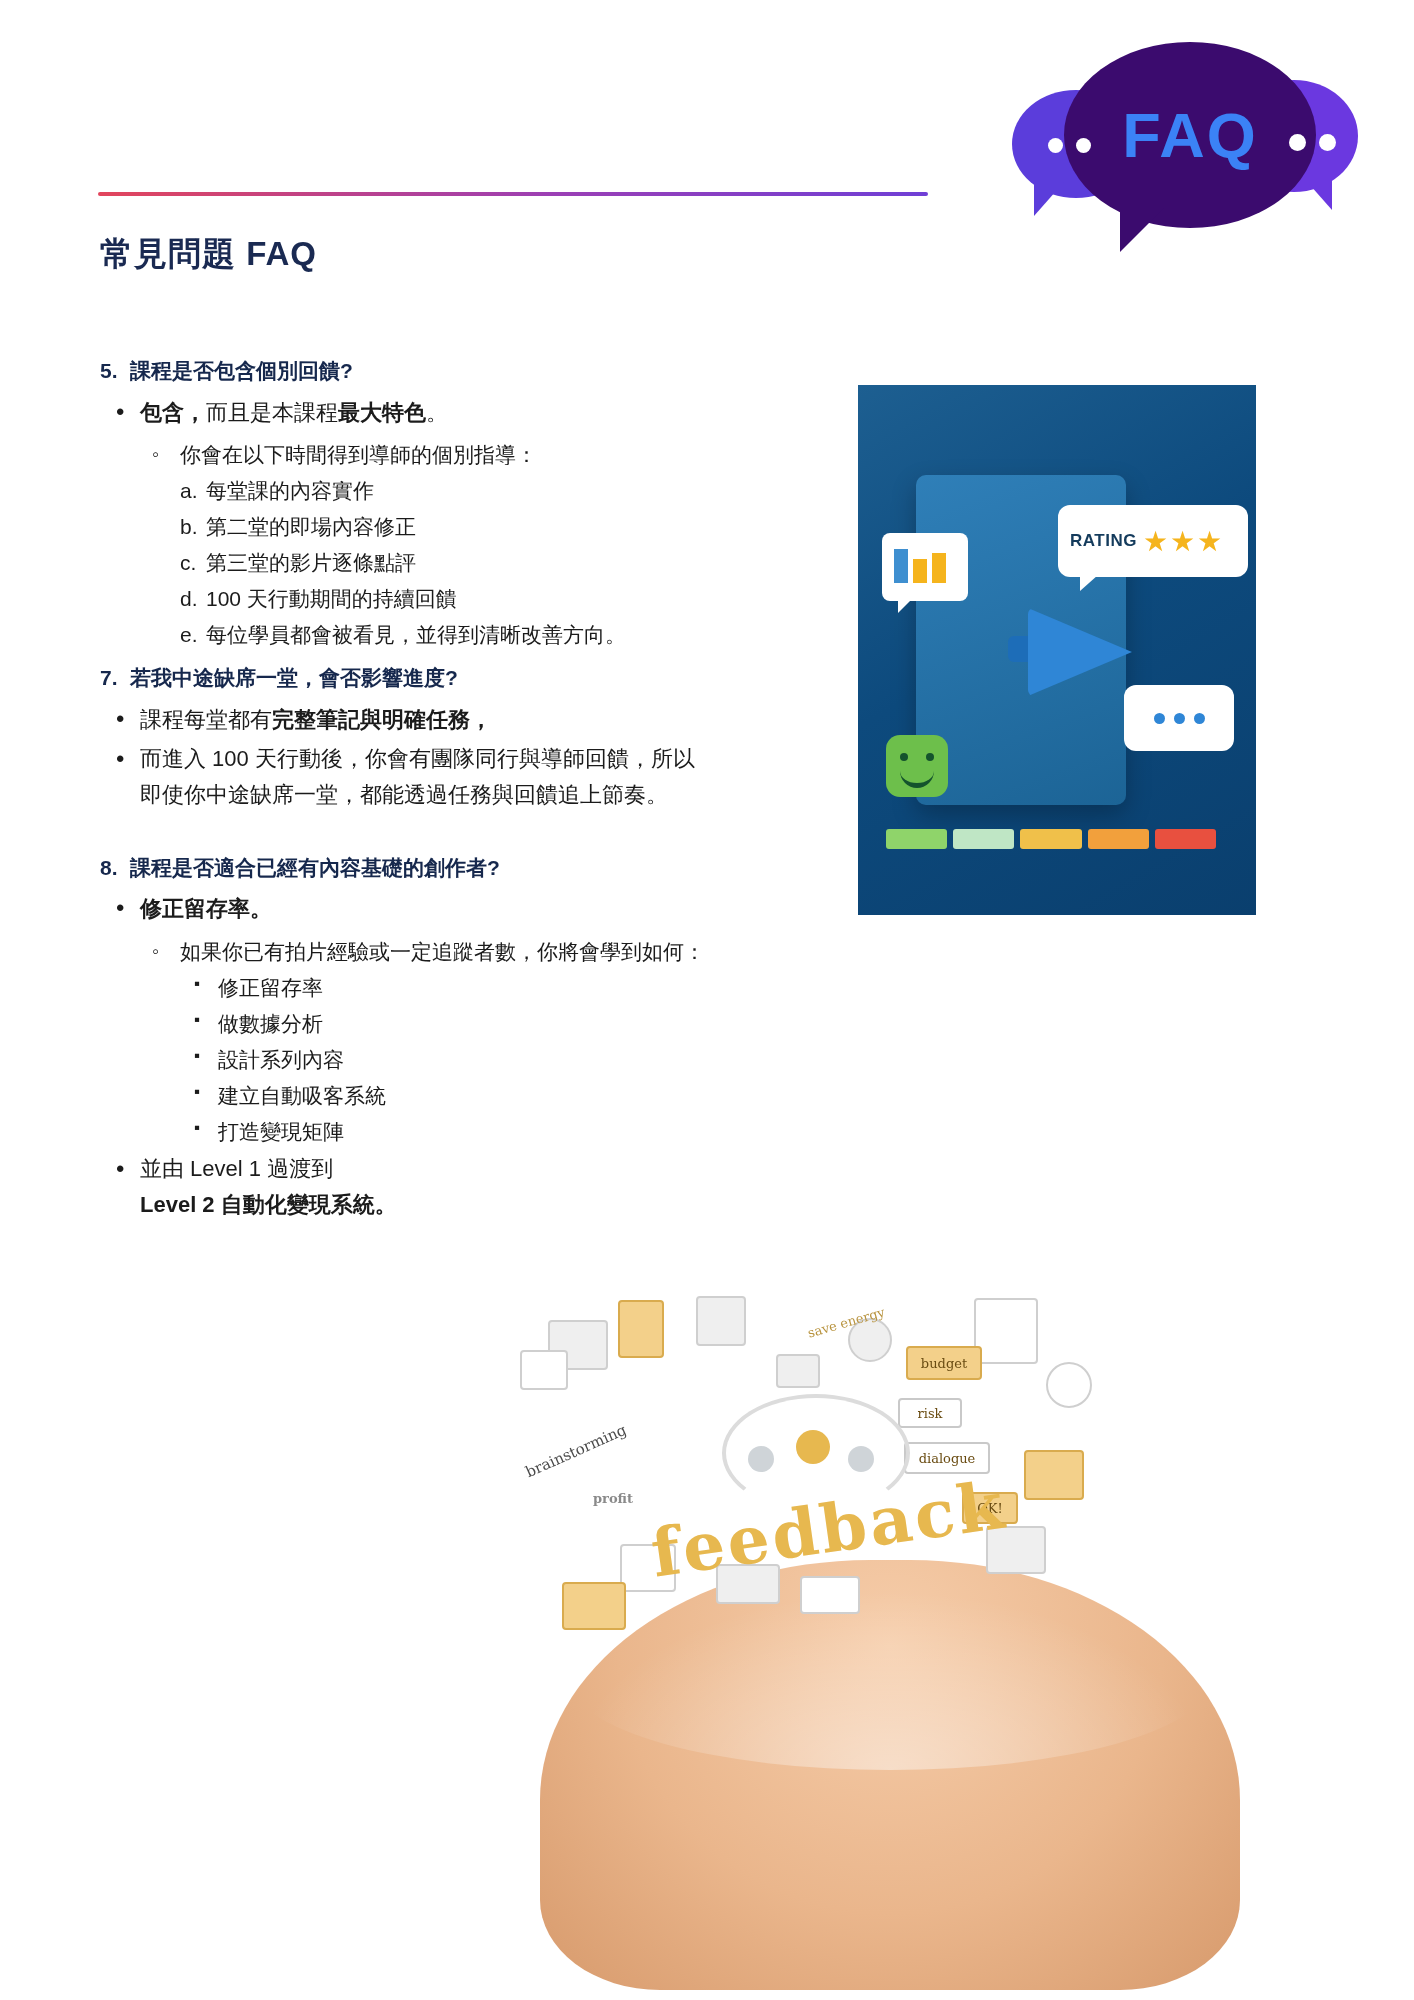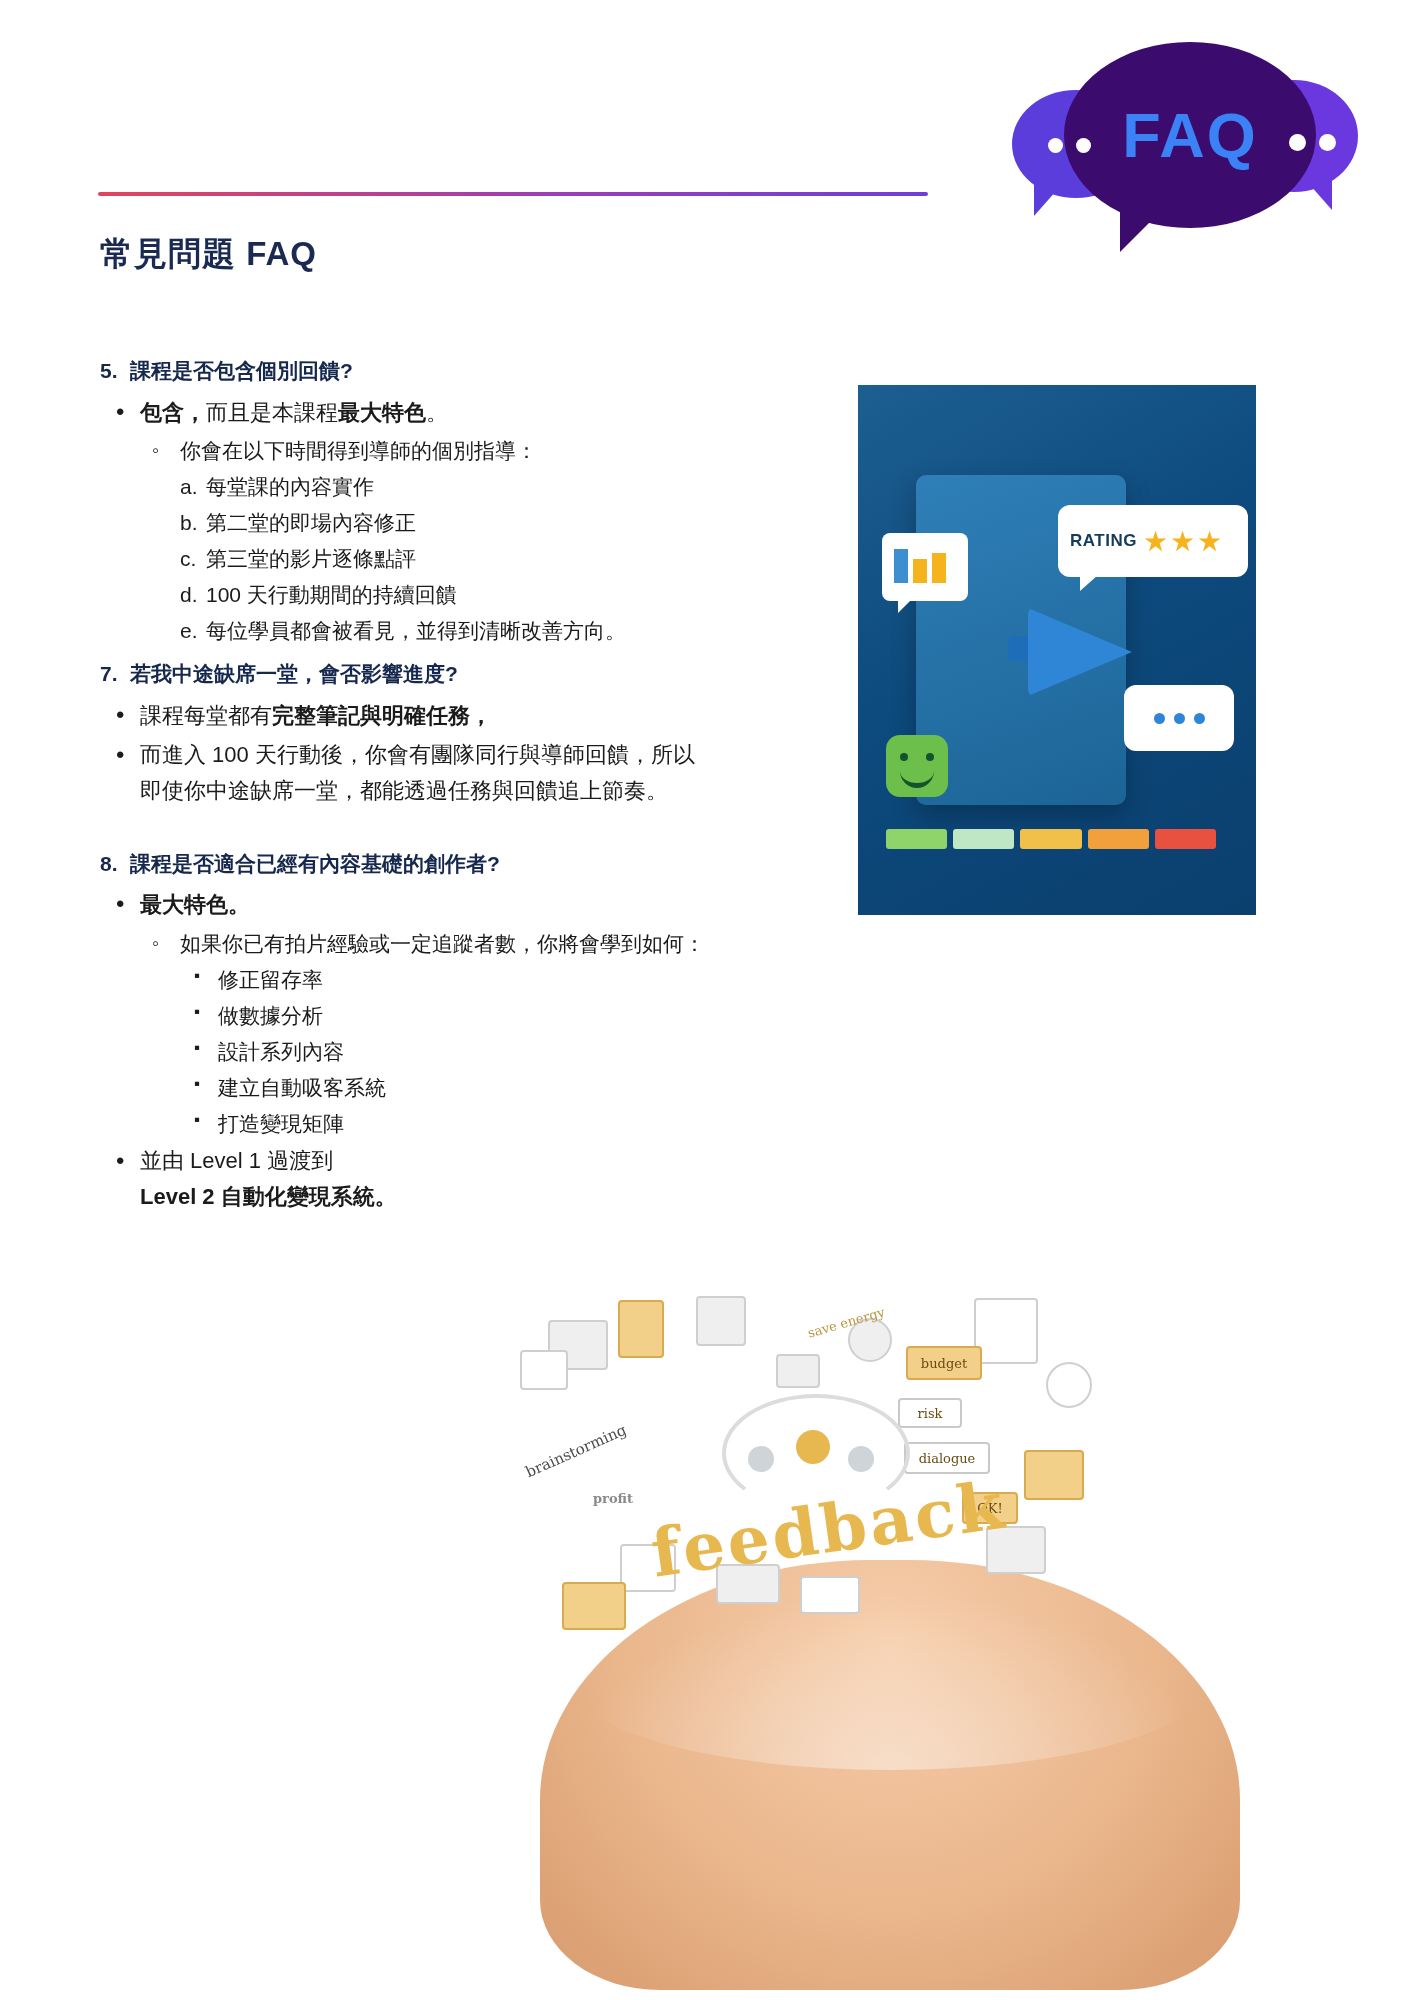--- a/index.html
+++ b/index.html
@@ -144,21 +144,21 @@
     content: "\2022";
     position: absolute;
     left: 16px; top: -2px;
     font-size: 24px;
   }
   .lvl1 b { font-weight: bold; }
   .lvl2 {
     position: relative;
     font-size: 21px;
     line-height: 1.62;
-    margin: 0 0 2px 0;
+    margin: 8px 0 2px 0;
     padding-left: 80px;
   }
   .lvl2:before {
     content: "\25E6";
     position: absolute;
     left: 52px; top: 0;
     font-size: 20px;
   }
   .lvl3-sq {
     position: relative;
@@ -557,21 +557,21 @@
   </div>
   <div class="blocktext" style="max-width:560px;">而進入 100 天行動後，你會有團隊同行與導師回饋，所以即使你中途缺席一堂，都能透過任務與回饋追上節奏。</div>
 
   <div class="spacer-md"></div>
 
   <div class="q">
     <span class="num">8.</span>
     <span>課程是否適合已經有內容基礎的創作者?</span>
   </div>
   <div class="lvl1">
-    <b>最大特色。</b>
+    <b>修正留存率。</b>
   </div>
   <div class="lvl2">如果你已有拍片經驗或一定追蹤者數，你將會學到如何：</div>
   <div class="lvl3-sq">修正留存率</div>
   <div class="lvl3-sq">做數據分析</div>
   <div class="lvl3-sq">設計系列內容</div>
   <div class="lvl3-sq">建立自動吸客系統</div>
   <div class="lvl3-sq">打造變現矩陣</div>
   <div class="blocktext" style="max-width:360px;">
     <span>並由 Level 1 過渡到</span><br>
     <b>Level 2 自動化變現系統。</b>

